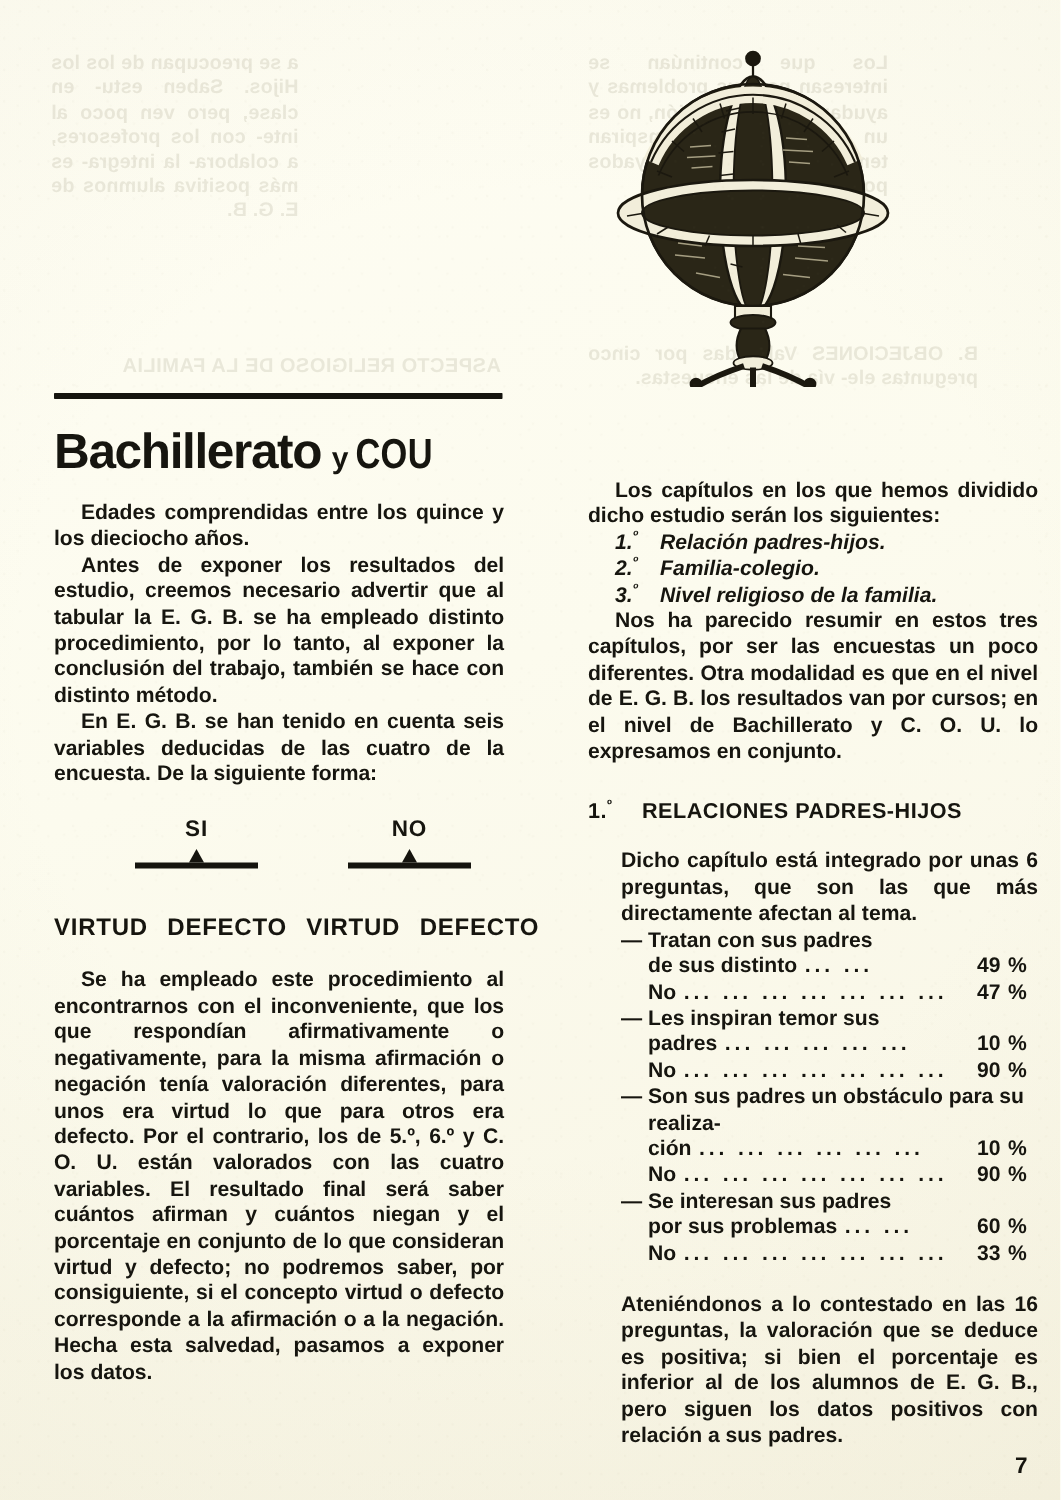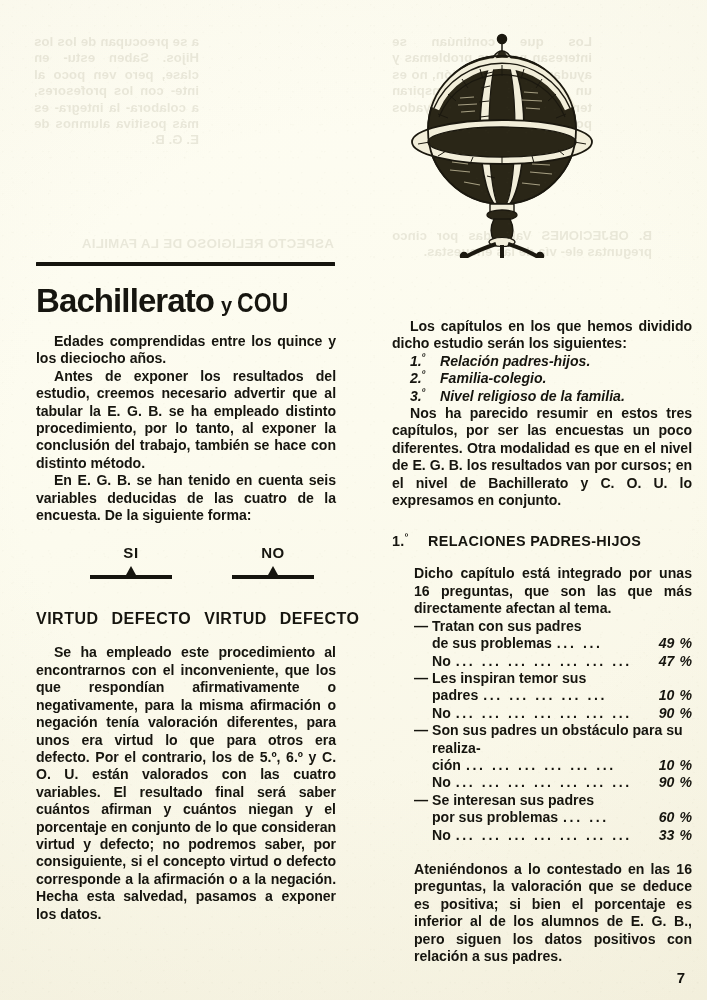--- a/index.html
+++ b/index.html
@@ -237,22 +237,21 @@
     overflow: hidden;
     white-space: nowrap;
     letter-spacing: 2.6px;
     margin: 0 4px 0 5px;
     color: #15140e;
   }
   .q-row .val {
     white-space: nowrap;
     flex: none;
     min-width: 48px;
-    text-align: right;
-    font-style: italic;
+    text-align: center;
   }
   .q-row .val .pct { margin-left: 5px; }
 
   p.closing {
     font-size: 14.1px;
     line-height: 17.4px;
     font-weight: bold;
     text-align: justify;
     margin: 17px 0 0 0;
     text-indent: 0;
@@ -398,31 +397,31 @@
       <li><span class="num"><span>1.</span><span class="ord">º</span></span><span>Relación padres-hijos.</span></li>
       <li><span class="num"><span>2.</span><span class="ord">º</span></span><span>Familia-colegio.</span></li>
       <li><span class="num"><span>3.</span><span class="ord">º</span></span><span>Nivel religioso de la familia.</span></li>
     </ol>
 
     <p class="body">Nos ha parecido resumir en estos tres capítulos, por ser las encuestas un poco diferentes. Otra modalidad es que en el nivel de E. G. B. los resultados van por cursos; en el nivel de Bachillerato y C. O. U. lo expresamos en conjunto.</p>
 
     <h2 class="section"><span class="num"><span>1.</span><span class="ord">º</span></span><span>RELACIONES PADRES-HIJOS</span></h2>
 
     <div class="qblock">
-      <p class="qintro">Dicho capítulo está integrado por unas 16 preguntas, que son las que más directamente afectan al tema.</p>
+      <p class="qintro">Dicho capítulo está integrado por unas 6 preguntas, que son las que más directamente afectan al tema.</p>
 
       <ul class="stats">
 
         <li>
           <div class="q-lead">
             <span class="q-dash">—</span>
             <span class="q-text">Tratan con sus padres</span>
           </div>
           <div class="q-row">
-            <span class="lbl">de sus problemas</span>
+            <span class="lbl">de sus distinto</span>
             <span class="leader">... ...</span>
             <span class="val"><span>49</span><span class="pct">%</span></span>
           </div>
           <div class="q-row">
             <span class="lbl">No</span>
             <span class="leader">... ... ... ... ... ... ...</span>
             <span class="val"><span>47</span><span class="pct">%</span></span>
           </div>
         </li>
 

